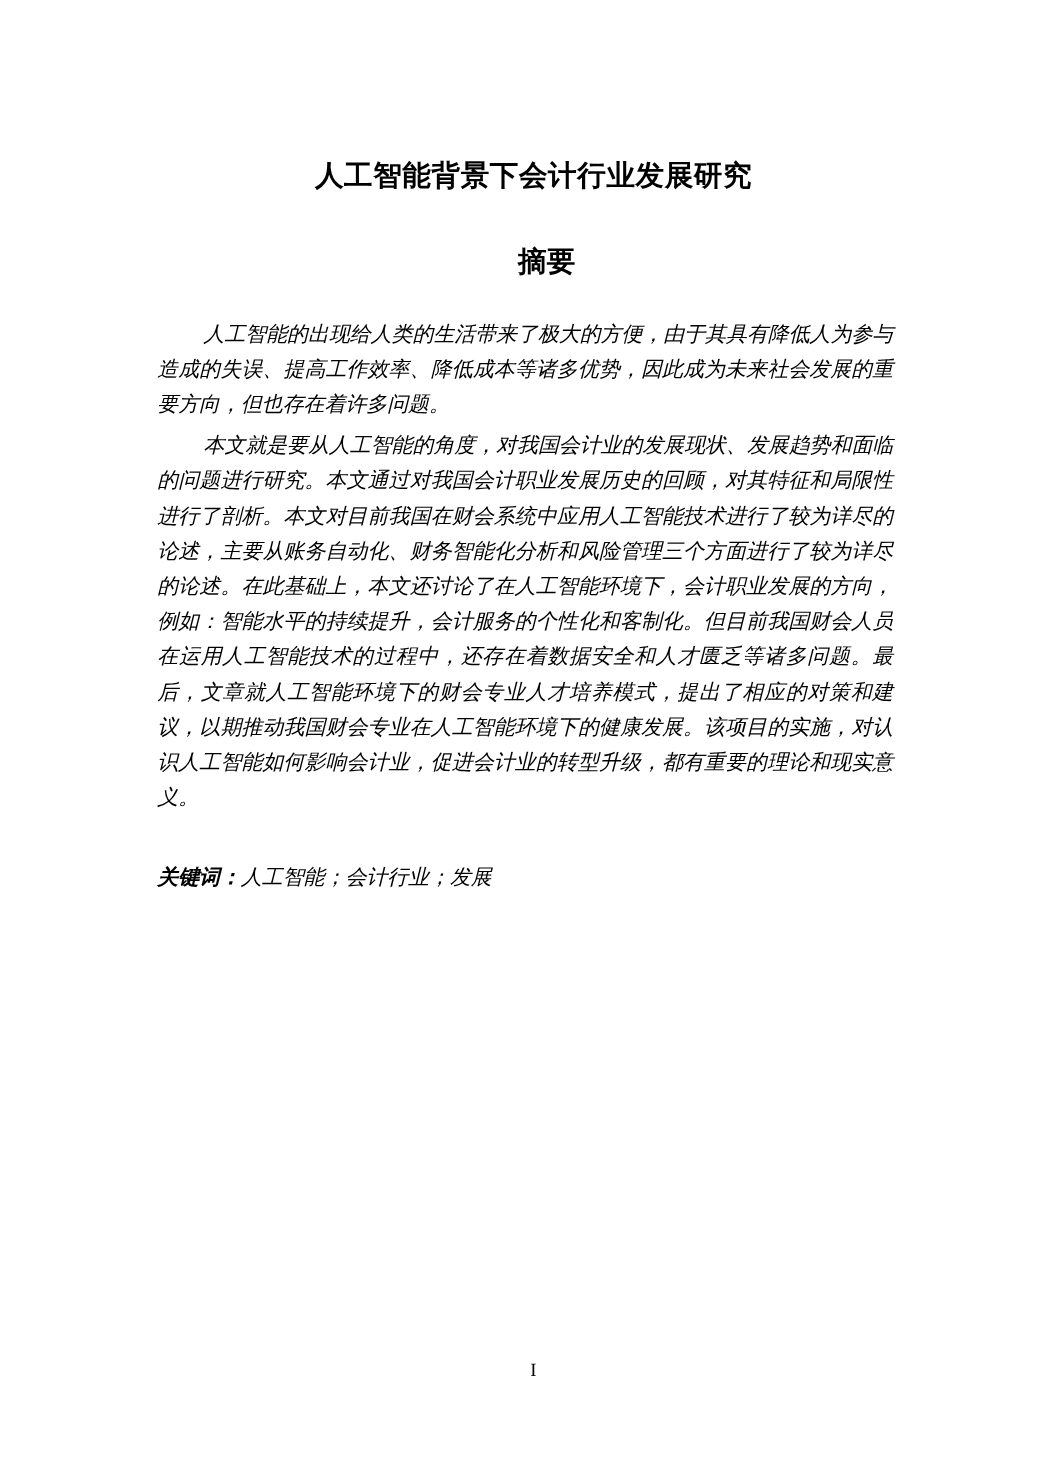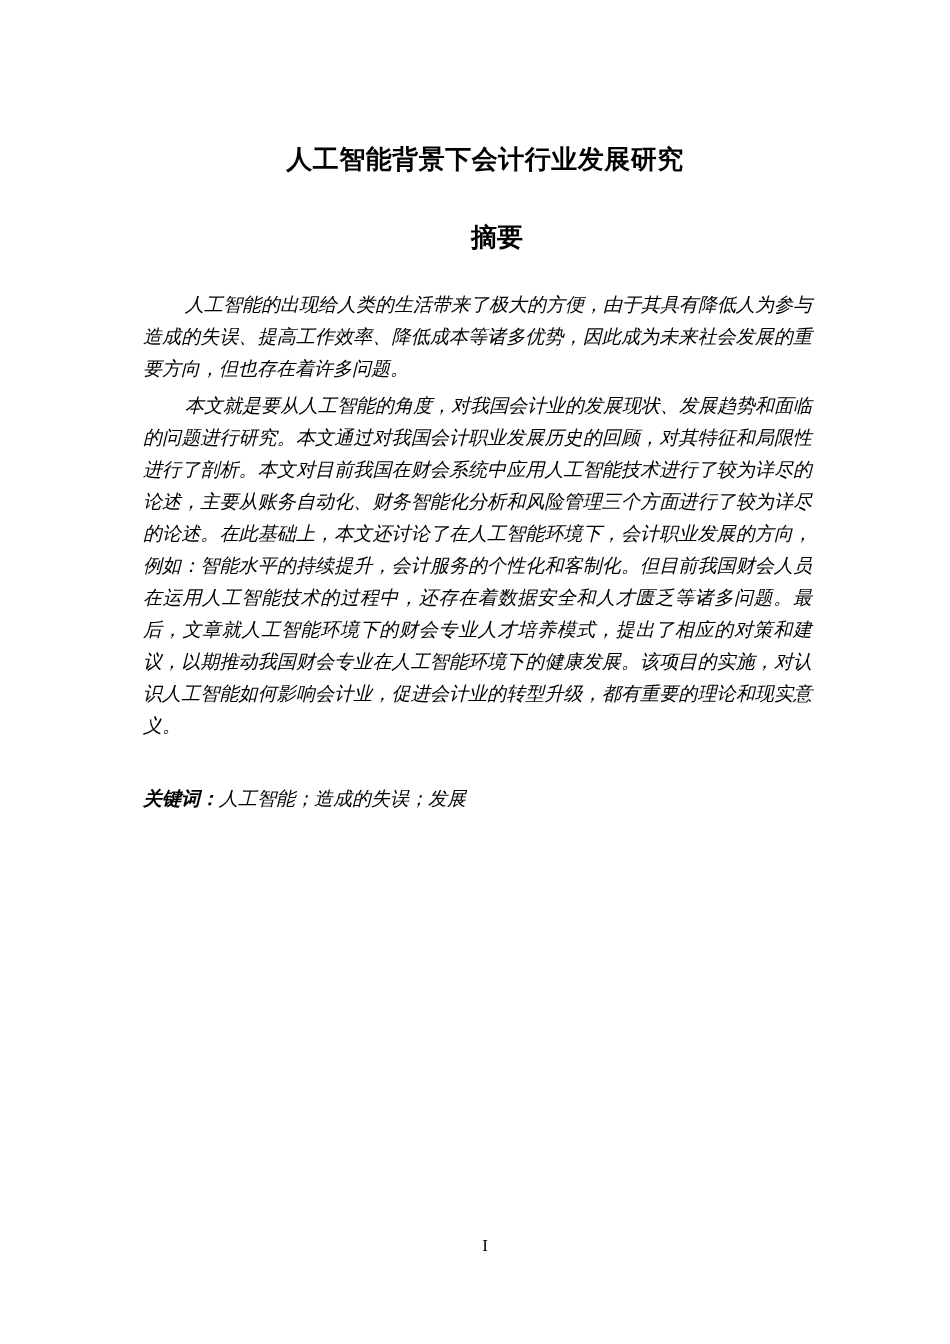--- a/index.html
+++ b/index.html
@@ -86,19 +86,19 @@
 
   <div class="doc-title">人工智能背景下会计行业发展研究</div>
 
   <div class="abstract-heading">摘要</div>
 
   <div class="content">
     <p>人工智能的出现给人类的生活带来了极大的方便，由于其具有降低人为参与 造成的失误、提高工作效率、降低成本等诸多优势，因此成为未来社会发展的重 要方向，但也存在着许多问题。</p>
     <p>本文就是要从人工智能的角度，对我国会计业的发展现状、发展趋势和面临的问题进行研究。本文通过对我国会计职业发展历史的回顾，对其特征和局限性进行了剖析。本文对目前我国在财会系统中应用人工智能技术进行了较为详尽的论述，主要从账务自动化、财务智能化分析和风险管理三个方面进行了较为详尽的论述。在此基础上，本文还讨论了在人工智能环境下，会计职业发展的方向，例如：智能水平的持续提升，会计服务的个性化和客制化。但目前我国财会人员在运用人工智能技术的过程中，还存在着数据安全和人才匮乏等诸多问题。最后，文章就人工智能环境下的财会专业人才培养模式，提出了相应的对策和建议，以期推动我国财会专业在人工智能环境下的健康发展。该项目的实施，对认识人工智能如何影响会计业，促进会计业的转型升级，都有重要的理论和现实意义。</p>
 
     <div class="keywords">
-      <span class="kw-label">关键词：</span><span>人工智能；造成的失误；发展</span>
+      <span class="kw-label">关键词：</span><span>人工智能；会计行业；发展</span>
     </div>
   </div>
 
   <div class="page-number">I</div>
 
 </div>
 
 </body></html>

